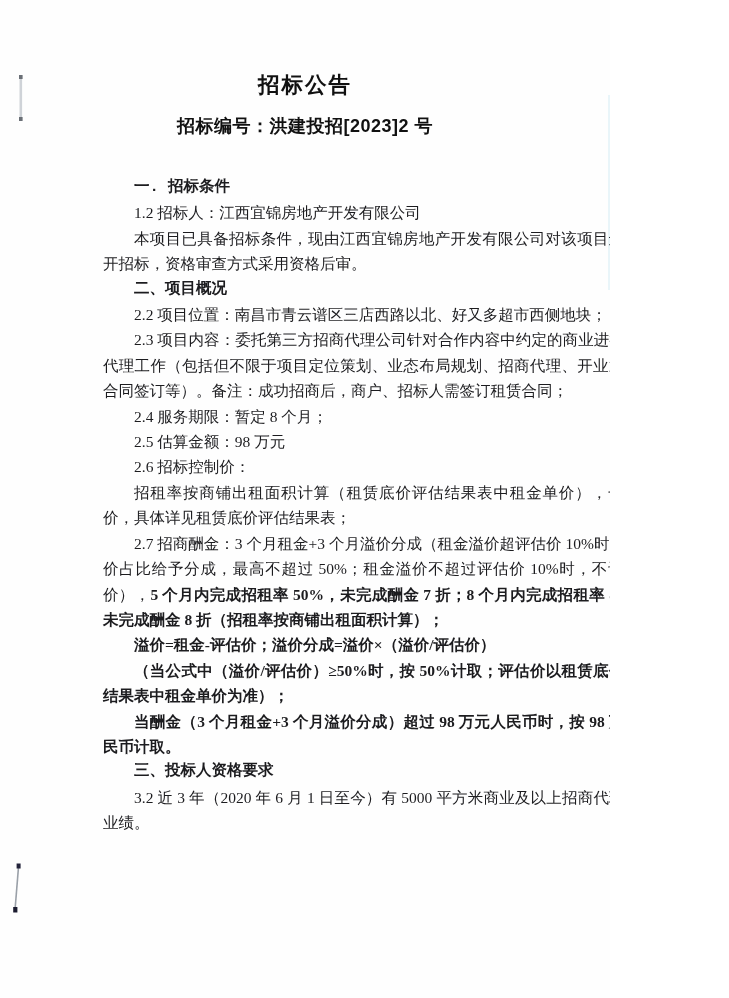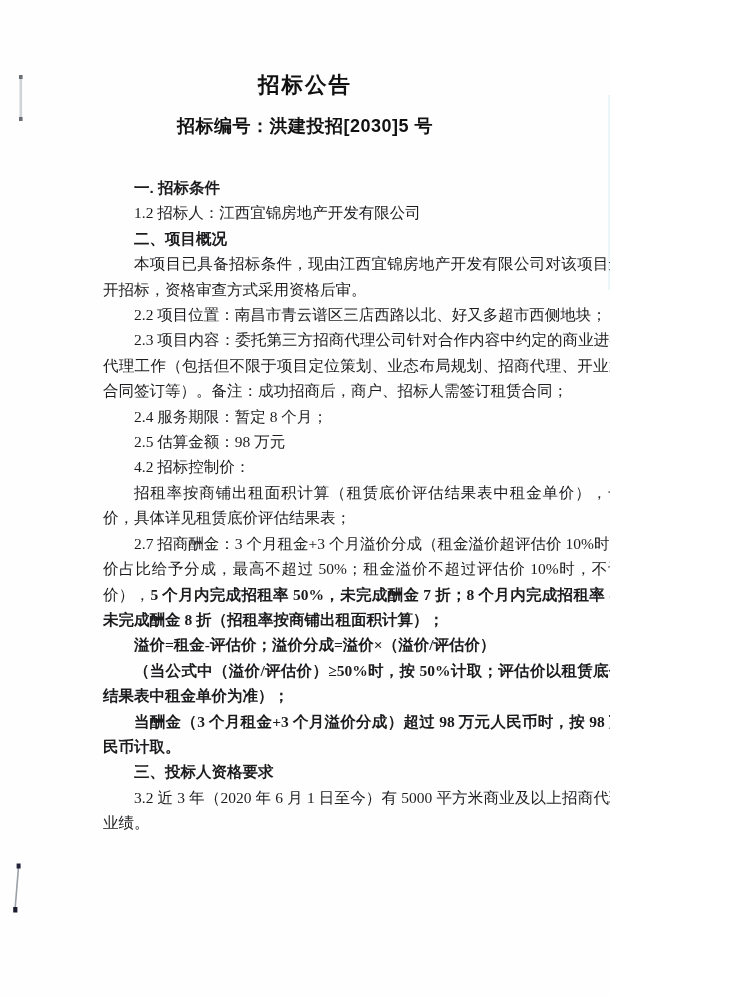--- a/index.html
+++ b/index.html
@@ -33,21 +33,21 @@
   .content {
     position:absolute;
     left:103px; top:175px;
     width:553px;
     font-size:15.5px;
     line-height:25.4px;
     text-align:justify;
   }
   .content .block { text-indent:2em; }
   .content .heading {
-    font-family:Liberation Sans, sans-serif;
+    font-family:Liberation Mono, monospace;
     font-weight:bold;
   }
   .content .bold { font-weight:bold; }
   .stamp-wrap {
     position:absolute;
     left:639px; top:177px;
     width:170px; height:170px;
     pointer-events:none;
   }
   .scan-artifact { position:absolute; }
@@ -72,32 +72,32 @@
 
   <svg class="scan-artifact" style="left:9px;top:860px;" width="16" height="56">
     <line x1="9.5" y1="7" x2="6" y2="50" stroke="#9aa0a8" stroke-width="1.6"></line>
     <rect x="7.6" y="3.5" width="4" height="5" fill="#23233a"></rect>
     <rect x="4.2" y="47" width="4.2" height="5.5" fill="#1c1c30"></rect>
   </svg>
 
   <div class="edge-shade"></div>
 
   <div class="doc-title">招标公告</div>
-  <div class="doc-subtitle">招标编号：洪建投招[2030]5 号</div>
+  <div class="doc-subtitle">招标编号：洪建投招[2023]2 号</div>
 
   <div class="content">
     <div class="block heading">一. 招标条件</div>
     <div class="block">1.2 招标人：江西宜锦房地产开发有限公司</div>
+    <div class="block">本项目已具备招标条件，现由江西宜锦房地产开发有限公司对该项目进行公开招标，资格审查方式采用资格后审。</div>
     <div class="block heading">二、项目概况</div>
-    <div class="block">本项目已具备招标条件，现由江西宜锦房地产开发有限公司对该项目进行公开招标，资格审查方式采用资格后审。</div>
     <div class="block">2.2 项目位置：南昌市青云谱区三店西路以北、好又多超市西侧地块；</div>
     <div class="block">2.3 项目内容：委托第三方招商代理公司针对合作内容中约定的商业进行招商代理工作（包括但不限于项目定位策划、业态布局规划、招商代理、开业筹划、合同签订等）。备注：成功招商后，商户、招标人需签订租赁合同；</div>
     <div class="block">2.4 服务期限：暂定 8 个月；</div>
     <div class="block">2.5 估算金额：98 万元</div>
-    <div class="block">4.2 招标控制价：</div>
+    <div class="block">2.6 招标控制价：</div>
     <div class="block">招租率按商铺出租面积计算（租赁底价评估结果表中租金单价），一铺一价，具体详见租赁底价评估结果表；</div>
     <div class="block"><span>2.7 招商酬金：3 个月租金+3 个月溢价分成（租金溢价超评估价 10%时，按溢价占比给予分成，最高不超过 50%；租金溢价不超过评估价 10%时，不计算溢价），</span><span class="bold">5 个月内完成招租率 50%，未完成酬金 7 折；8 个月内完成招租率 80%，未完成酬金 8 折（招租率按商铺出租面积计算）；</span></div>
     <div class="block bold">溢价=租金-评估价；溢价分成=溢价×（溢价/评估价）</div>
     <div class="block bold">（当公式中（溢价/评估价）≥50%时，按 50%计取；评估价以租赁底价评估结果表中租金单价为准）；</div>
     <div class="block bold">当酬金（3 个月租金+3 个月溢价分成）超过 98 万元人民币时，按 98 万元人民币计取。</div>
     <div class="block heading">三、投标人资格要求</div>
     <div class="block">3.2 近 3 年（2020 年 6 月 1 日至今）有 5000 平方米商业及以上招商代理类似业绩。</div>
 
   </div>
 

